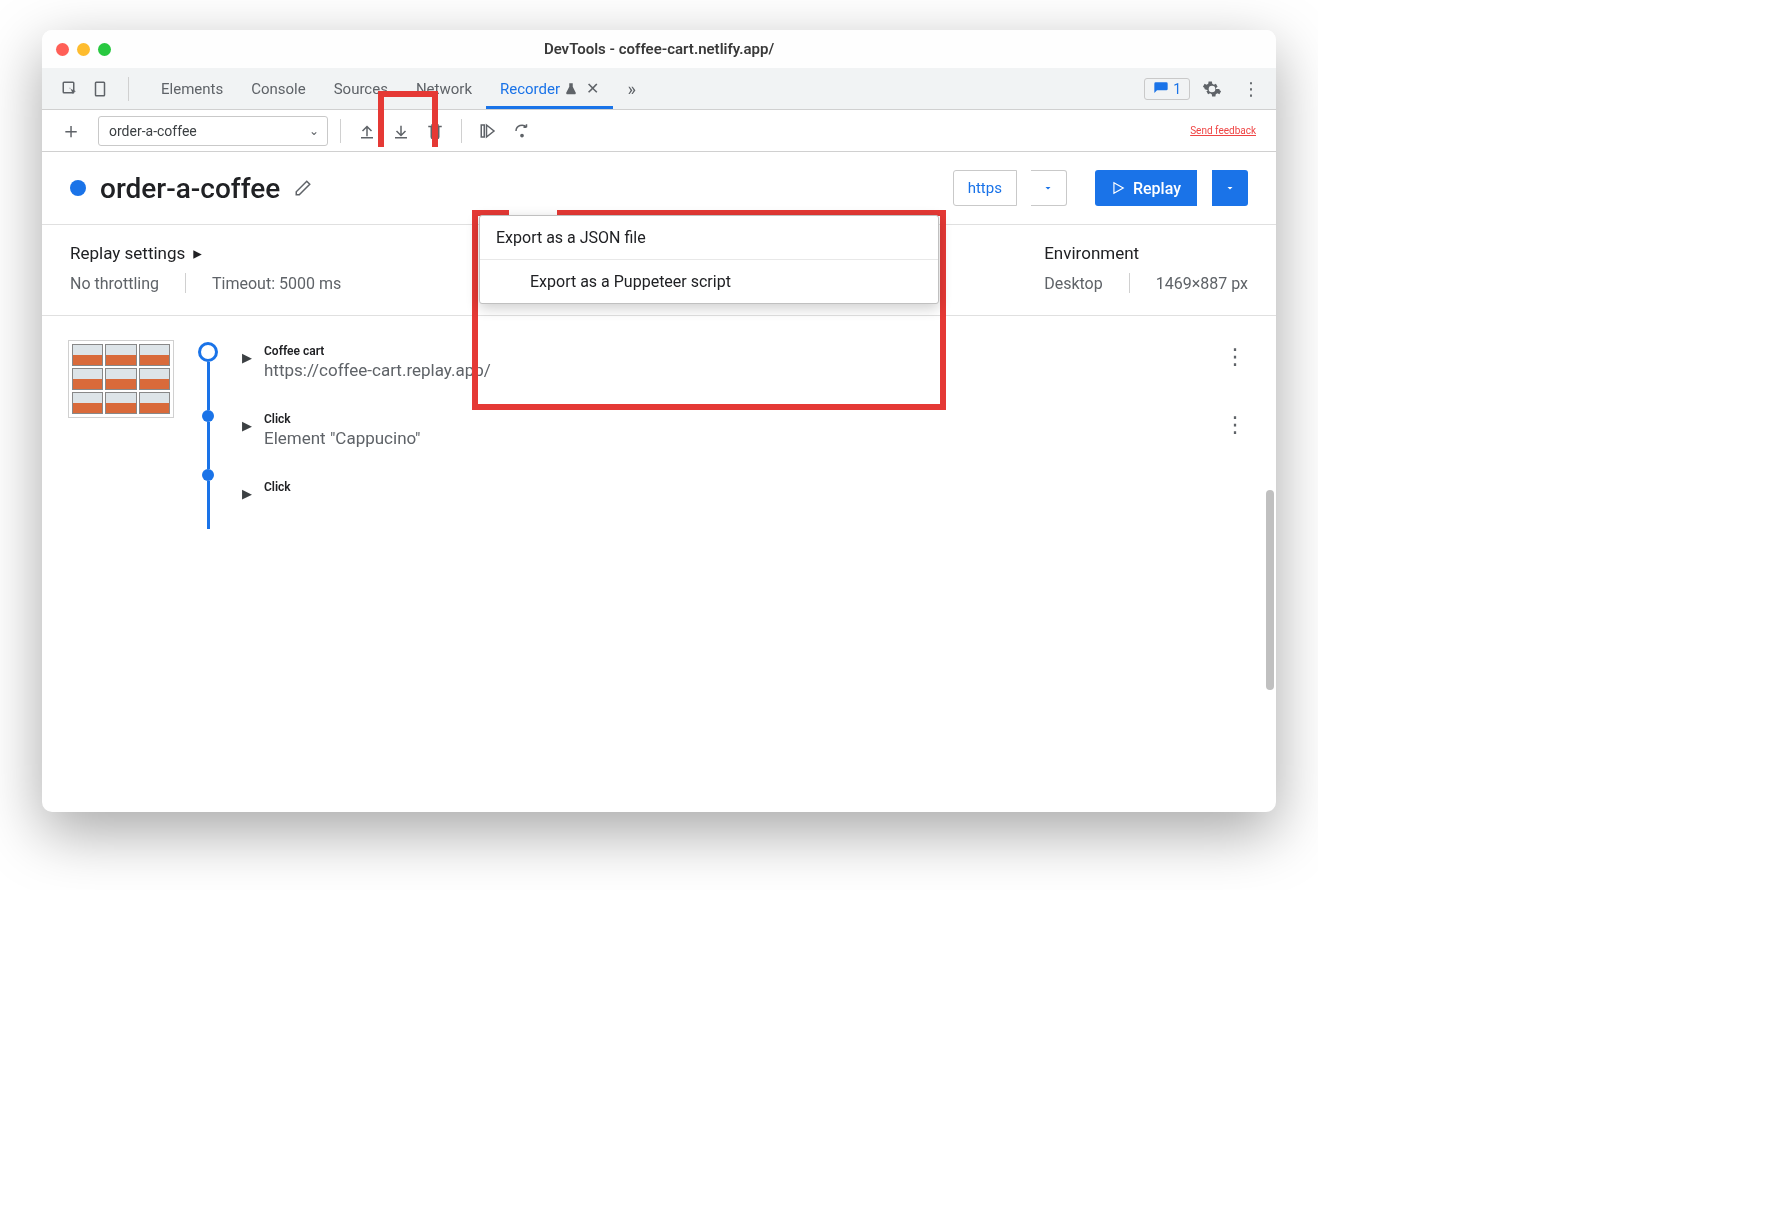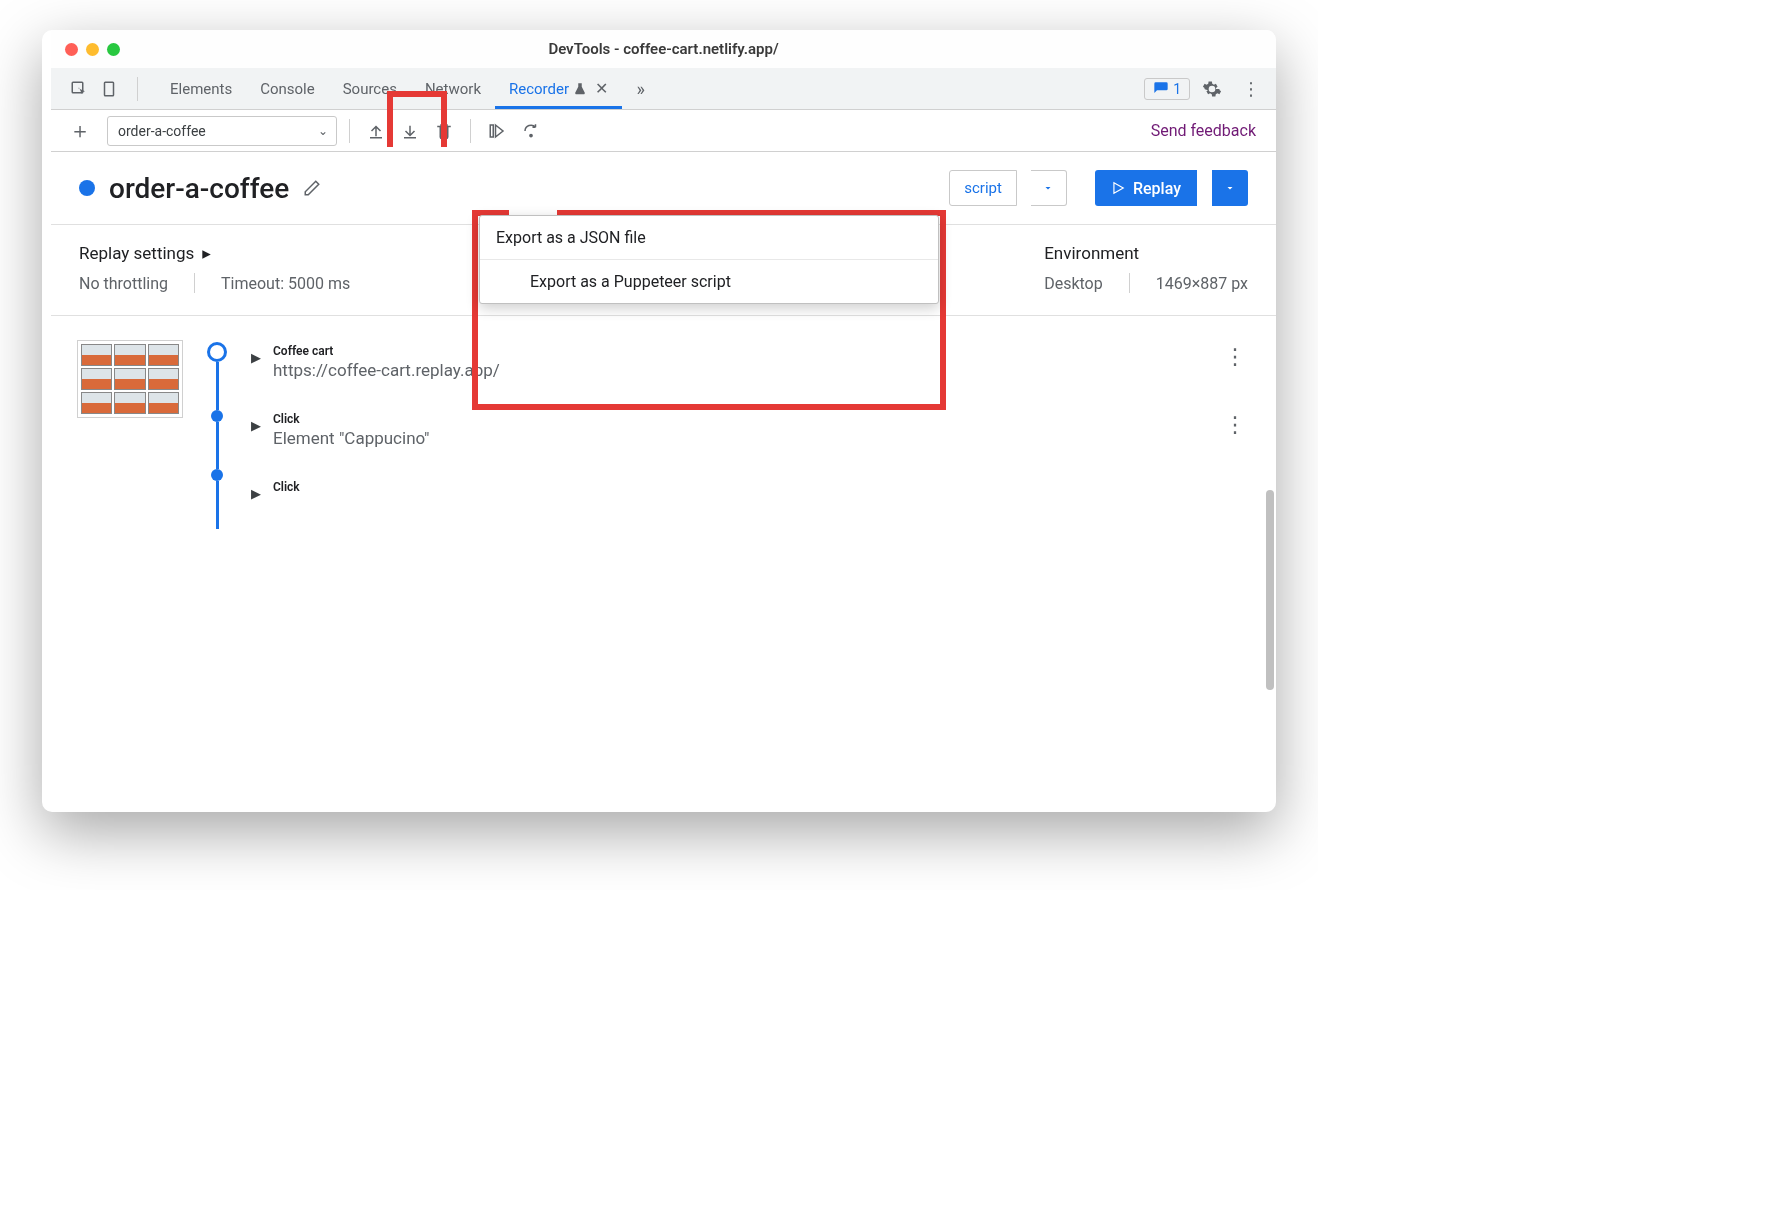--- a/index.html
+++ b/index.html
@@ -14,21 +14,20 @@
     width: 1234px;
     height: 782px;
     margin: 30px auto;
     background: #fff;
     border-radius: 10px;
     box-shadow: 0 20px 60px rgba(0,0,0,0.35);
     overflow: hidden;
     display: flex;
     flex-direction: column;
     position: relative;
-    padding-left: 9px;
   }
   .titlebar {
     height: 38px;
     display: flex;
     align-items: center;
     position: relative;
     background: #fefefe;
   }
   .traffic {
     display: flex;
@@ -86,21 +85,21 @@
   }
   .tb-select .chev { position:absolute; right:8px; color:#5f6368; font-size:12px;}
   .tb-sep { width:1px; height:24px; background:#d0d0d0; margin:0 6px;}
   .tb-ico { width:28px; height:28px; display:flex; align-items:center; justify-content:center; color:#5f6368; cursor:pointer;}
   .tb-ico.hl { position:relative; }
   .tb-ico.hl::before {
     content:''; position:absolute; top:-26px; left:-9px; width:48px; height:50px;
     border:6px solid #e53935; border-bottom:none;
   }
   .toolbar .spacer { flex:1; }
-  .feedback { font-size:16px; color:#701a75; padding-right:12px;}
+  .feedback { font-size:10px; color:#ef4444; text-decoration:underline; padding-right:12px;}
   
   .recording-header {
     padding:18px 28px; display:flex; align-items:center; gap:14px;
     border-bottom:1px solid #e0e0e0;
   }
   .dot { width:16px; height:16px; border-radius:50%; background:#1a73e8;}
   .rec-title { font-size:28px; font-weight:500; color:#202124;}
   .edit-ico { color:#5f6368; font-size:18px;}
   .recording-header .spacer { flex:1 }
   .panel-btn {
@@ -297,21 +296,21 @@
   <div class="recording-header">
     <div class="dot"></div>
     <div class="rec-title">order-a-coffee</div>
     <div class="edit-ico">
       <svg width="18" height="18" viewBox="0 0 24 24" fill="none" stroke="currentColor" stroke-width="2">
           <path d="M17 3l4 4L7 21H3v-4L17 3z"></path>
         </svg>
     </div>
     <div class="spacer"></div>
     <div class="panel-btn">
-      <span>script</span>
+      <span>https</span>
     </div>
     <div class="panel-drop">
       <svg width="12" height="12" viewBox="0 0 24 24" fill="currentColor">
           <path d="M7 10l5 5 5-5z"></path>
         </svg>
     </div>
     <div class="replay-btn">
       <svg width="14" height="14" viewBox="0 0 24 24" fill="none" stroke="currentColor" stroke-width="2">
           <path d="M5 3l16 9L5 21V3z"></path>
         </svg>

